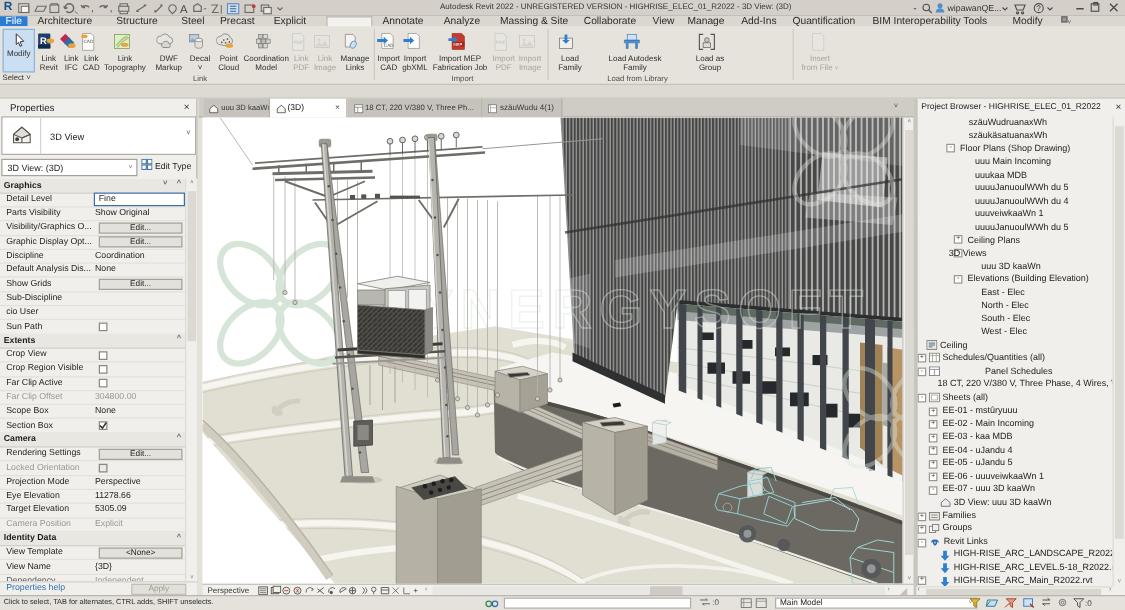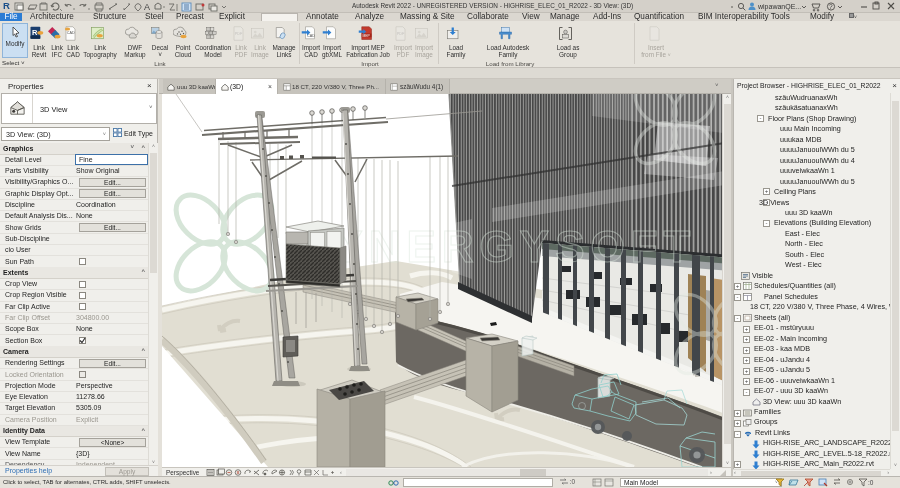--- a/index.html
+++ b/index.html
@@ -837,33 +837,33 @@
 <div class="exp" style="left:30px;top:126.55px;">-</div>
         <div class="trow" style="left:41px;top:125.4px;">Elevations (Building Elevation)</div>
 <div class="trow" style="left:52px;top:135.85px;">East - Elec</div>
 <div class="trow" style="left:52px;top:146.3px;">North - Elec</div>
 <div class="trow" style="left:52px;top:156.75px;">South - Elec</div>
 <div class="trow" style="left:52px;top:167.2px;">West - Elec</div>
 <svg style="position:absolute;left:8px;top:178.55px;" width="9" height="8" viewBox="0 0 9 8">
           <rect x="0.5" y="0.5" width="8" height="7" fill="#e8e6e0" stroke="#77756f" stroke-width="0.7"></rect>
           <path d="M2 2.5 h5 M2 4 h5 M2 5.5 h3" stroke="#55718e" stroke-width="0.8"></path>
         </svg>
-        <div class="trow" style="left:19px;top:177.65px;">Visible</div>
+        <div class="trow" style="left:19px;top:177.65px;">Ceiling</div>
 <div class="exp" style="left:1px;top:189.55px;">+</div>
         <svg style="position:absolute;left:10px;top:188.55px;" width="9" height="8" viewBox="0 0 9 8">
           <rect x="0.5" y="0.5" width="8" height="7" fill="#fff" stroke="#77756f" stroke-width="0.7"></rect>
           <path d="M0.5 2.5 h8 M3 0.5 v7 M6 0.5 v7" stroke="#9a8" stroke-width="0.7"></path>
         </svg>
         <div class="trow" style="left:21px;top:188.1px;">Schedules/Quantities (all)</div>
 <div class="exp" style="left:1px;top:200.55px;">-</div>
         <svg style="position:absolute;left:10px;top:199.55px;" width="9" height="8" viewBox="0 0 9 8">
           <rect x="0.5" y="0.5" width="8" height="7" fill="#fff" stroke="#77756f" stroke-width="0.7"></rect>
           <path d="M0.5 2.5 h8 M4.5 2.5 v5" stroke="#889" stroke-width="0.7"></path>
         </svg>
-        <div class="trow" style="left:8px;top:198.55px;padding-left:23px;">Panel Schedules</div>
+        <div class="trow" style="left:32px;top:198.55px;padding-left:23px;">Panel Schedules</div>
 <div class="trow" style="left:17px;top:209px;">18 CT, 220 V/380 V, Three Phase, 4 Wires, Wy</div>
 <div class="exp" style="left:1px;top:221.55px;">-</div>
         <svg style="position:absolute;left:10px;top:220.55px;" width="9" height="8" viewBox="0 0 9 8">
           <rect x="0.5" y="0.5" width="8" height="7" fill="#fdfdfb" stroke="#77756f" stroke-width="0.7"></rect>
           <rect x="2" y="2" width="5" height="4" fill="none" stroke="#a98" stroke-width="0.6"></rect>
         </svg>
         <div class="trow" style="left:21px;top:219.9px;">Sheets (all)</div>
 <div class="exp" style="left:10px;top:232.55px;">+</div>
         <div class="trow" style="left:21px;top:230.35px;">EE-01 - mstûryuuu</div>
 <div class="exp" style="left:10px;top:242.55px;">+</div>

